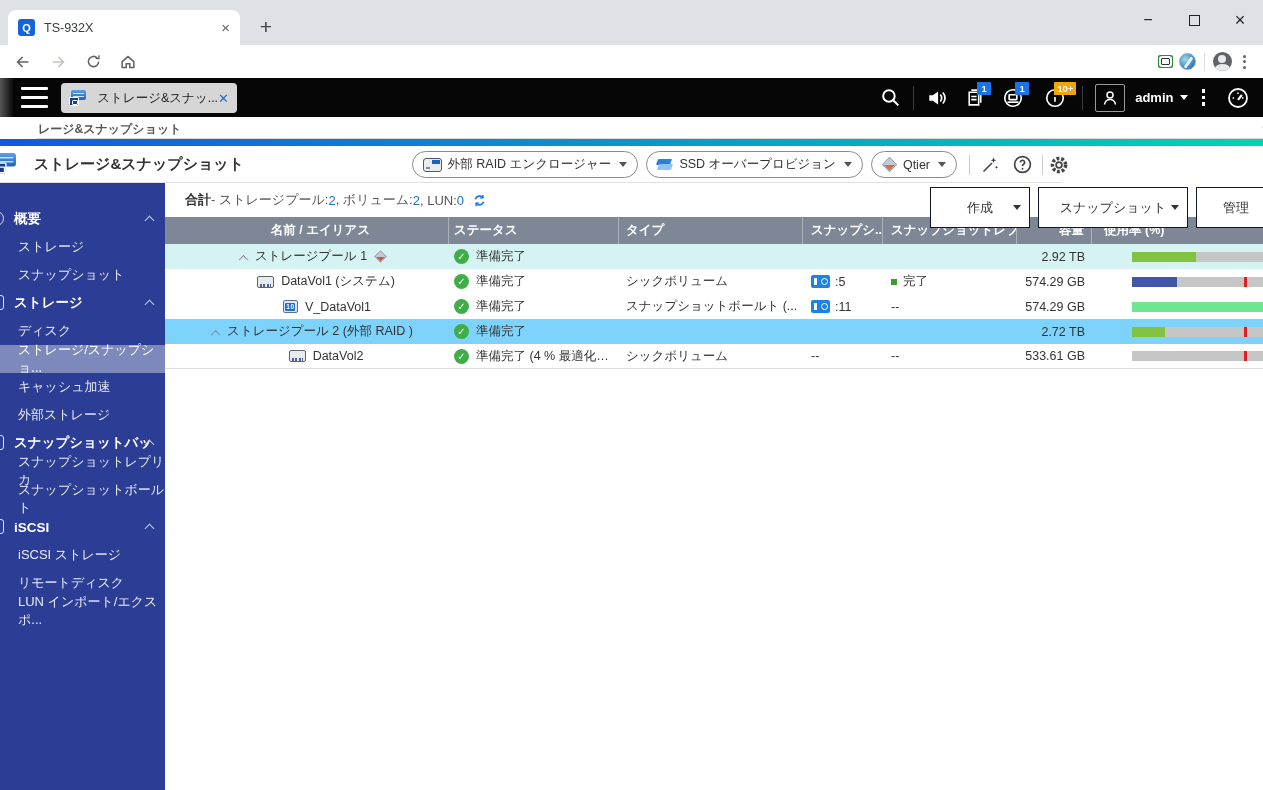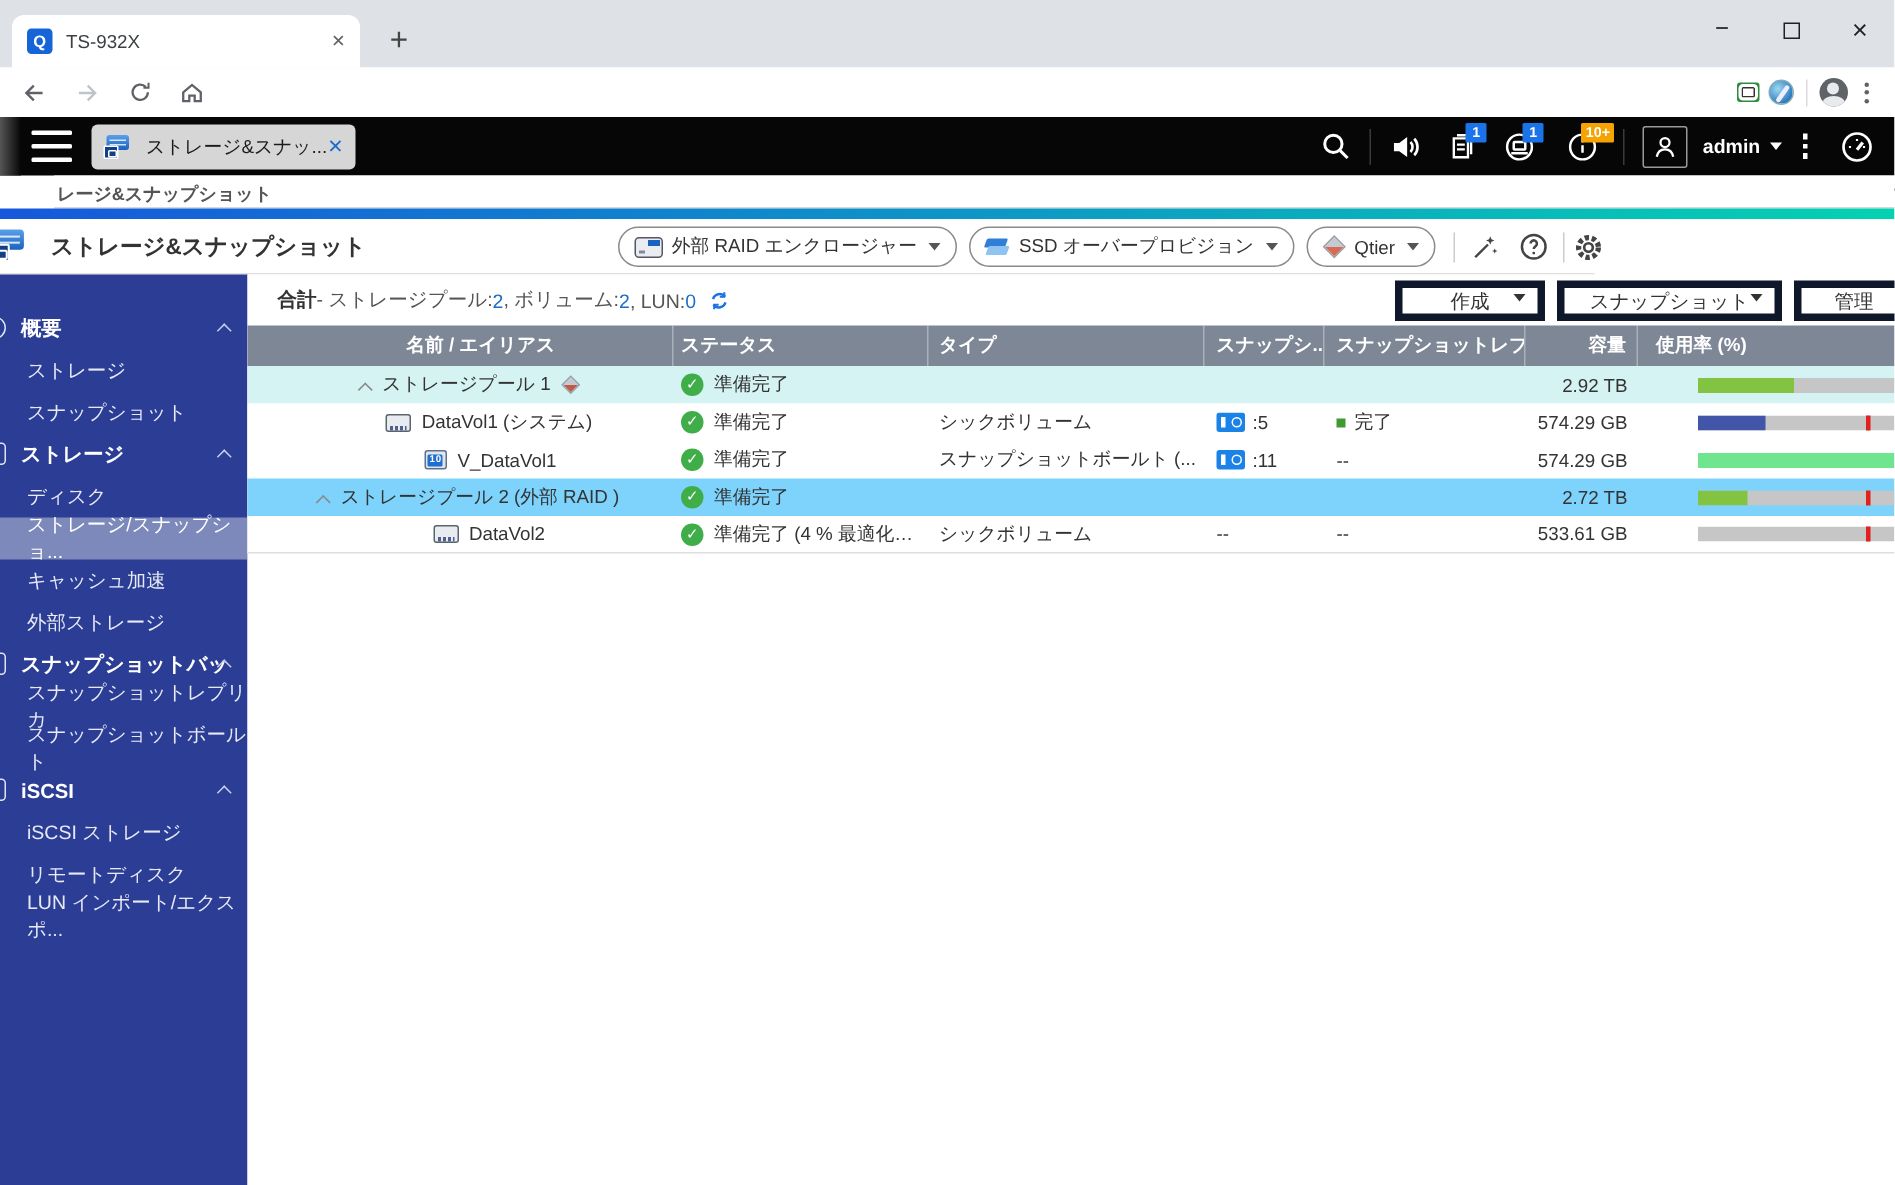--- a/index.html
+++ b/index.html
@@ -111,22 +111,22 @@
   .sec-ico.round { border-radius:50%; }
   .sec-ico.sqr { border-radius:3px; }
 
   
   .content { position:absolute; left:165px; top:183px; width:1098px; height:607px; background:#fff; }
   .ctoolbar { position:relative; height:34px; }
   .summary { position:absolute; left:20px; top:8px; font-size:13px; color:#555; display:flex; align-items:center; }
   .summary b { color:#333; }
   .summary .num { color:#1a6fc9; }
   .refresh-ico { margin-left:8px; display:flex; }
-  .tbtn { position:absolute; top:4px; height:27px; background:#fff; border:5px solid #0f172a; font-size:13px; color:#333;
-          display:flex; justify-content:center; }
+  .tbtn { position:absolute; top:4px; height:41px; background:#fff; border:1px solid #0f172a; font-size:13px; color:#333;
+          display:flex; align-items:center; justify-content:center; }
   .tbtn .caret { width:0; height:0; border:4px solid transparent; border-top:5px solid #333; margin:4px 0 0 0; position:absolute; right:8px; }
   .btn-create { left:765px; width:100px; }
   .btn-snap { left:873px; width:150px; }
   .btn-manage { left:1031px; width:80px; }
 
   
   .thead { display:flex; height:27px; background:#7d8796; color:#fff; font-size:12.5px; font-weight:bold; align-items:center; }
   .thead .cell { height:27px; display:flex; align-items:center; border-right:1px solid rgba(255,255,255,.35); }
   .thead .cell:last-child { border-right:none; }
   .trow { display:flex; height:25px; align-items:center; font-size:12.5px; color:#333; background:#fff; }

